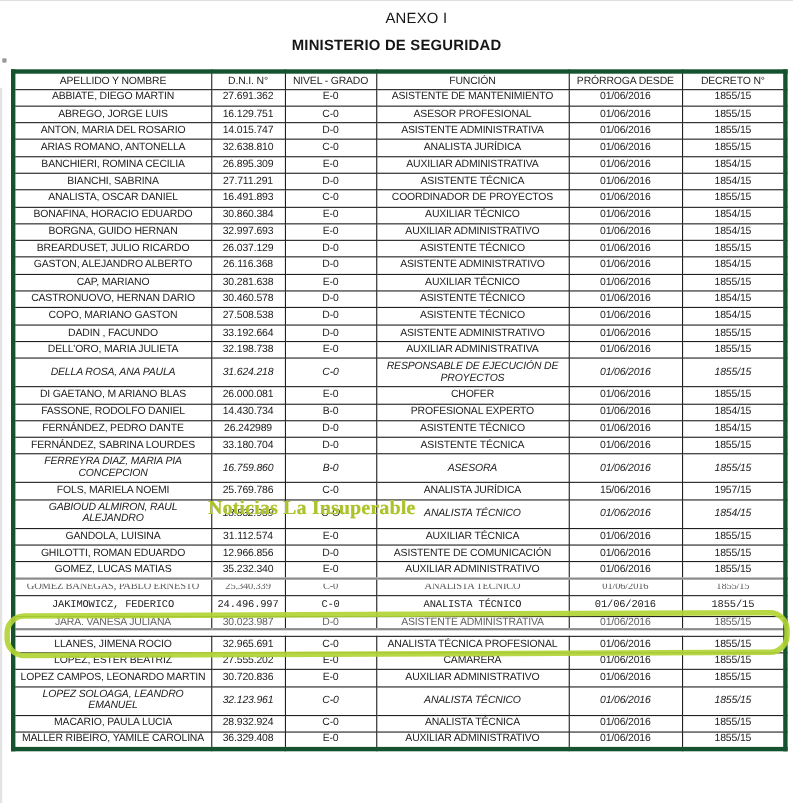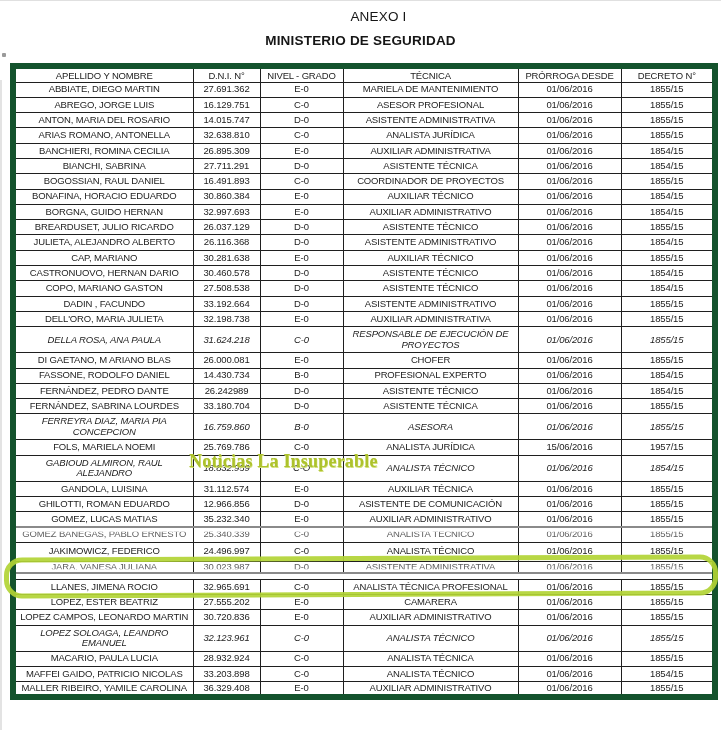--- a/index.html
+++ b/index.html
@@ -10,34 +10,34 @@
   .title,.subtitle{
     position:absolute;left:0;width:100%;text-align:center;
     font-size:13.5px;letter-spacing:.2px;color:#161616;
   }
   .title{top:9px;padding-left:18px;}
   .subtitle{top:33px;font-weight:bold;}
 
   table.roster{
     position:absolute;left:10px;top:63px;width:702px;
     border-collapse:collapse;table-layout:fixed;
-    border:6px solid #14532d;
+    border:4px solid #14532d;
   }
   th,td{
     border:1px solid #1f1f1f;padding:0 2px;text-align:center;vertical-align:middle;
     overflow:hidden;font-size:9.5px;letter-spacing:-.15px;color:#1c1c1c;font-weight:normal;
   }
   thead tr{height:16px;}
   tbody tr{height:15.3px;margin-top:12px;}
   .cell{display:block;white-space:nowrap;line-height:10.5px;}
   tr.tall{height:26px;}
   tr.tall .cell{white-space:normal;font-style:italic;}
-  tr.highlight{height:19px;}
+  tr.highlight{height:19px;font-family:Liberation Mono, monospace;}
   tr.clip-top{height:15px;}
-  tr.clip-top td{border-top:2px solid #8a8a8a;}
+  tr.clip-top td{border-top:2px solid #8a8a8a;font-family:Liberation Serif, serif;}
   tr.clip-top .cell{color:#5f5f5f;clip-path:inset(3px 0 0 0);margin-top:-2px;}
   tr.clip-bottom{height:11px;}
   tr.clip-bottom td{border-bottom:2px solid #8a8a8a;vertical-align:top;}
   tr.clip-bottom .cell{color:#5f5f5f;clip-path:inset(0 0 3px 0);}
   tr.seam{height:6px;}
   tr.seam td{border:0;background:#fff;}
 
   .marker{
     position:absolute;left:4px;top:556px;width:714px;height:41px;
     box-sizing:border-box;border:5px solid #b2d435;border-radius:18px;
@@ -71,38 +71,38 @@
         <col style="width:83px">
       <col style="width:175px">
         <col style="width:103px">
         <col style="width:94px">
     </colgroup>
     <thead>
       <tr>
           <th>APELLIDO Y NOMBRE</th>
           <th>D.N.I. N°</th>
           <th>NIVEL - GRADO</th>
-          <th>TÉCNICA</th>
+          <th>FUNCIÓN</th>
           <th>PRÓRROGA DESDE</th>
           <th>DECRETO N°</th>
         </tr>
     </thead>
     <tbody>
         <tr class="regular">
           <td>
             <span class="cell">ABBIATE, DIEGO MARTIN</span>
           </td>
           <td>
             <span class="cell">27.691.362</span>
           </td>
           <td>
             <span class="cell">E-0</span>
           </td>
           <td>
-            <span class="cell">MARIELA DE MANTENIMIENTO</span>
+            <span class="cell">ASISTENTE DE MANTENIMIENTO</span>
           </td>
           <td>
             <span class="cell">01/06/2016</span>
           </td>
           <td>
             <span class="cell">1855/15</span>
           </td>
         </tr>
         <tr class="regular">
           <td>
@@ -199,21 +199,21 @@
           </td>
           <td>
             <span class="cell">01/06/2016</span>
           </td>
           <td>
             <span class="cell">1854/15</span>
           </td>
         </tr>
         <tr class="regular">
           <td>
-            <span class="cell">BOGOSSIAN, RAUL DANIEL</span>
+            <span class="cell">ANALISTA, OSCAR DANIEL</span>
           </td>
           <td>
             <span class="cell">16.491.893</span>
           </td>
           <td>
             <span class="cell">C-0</span>
           </td>
           <td>
             <span class="cell">COORDINADOR DE PROYECTOS</span>
           </td>
@@ -279,21 +279,21 @@
           </td>
           <td>
             <span class="cell">01/06/2016</span>
           </td>
           <td>
             <span class="cell">1855/15</span>
           </td>
         </tr>
         <tr class="regular">
           <td>
-            <span class="cell">JULIETA, ALEJANDRO ALBERTO</span>
+            <span class="cell">GASTON, ALEJANDRO ALBERTO</span>
           </td>
           <td>
             <span class="cell">26.116.368</span>
           </td>
           <td>
             <span class="cell">D-0</span>
           </td>
           <td>
             <span class="cell">ASISTENTE ADMINISTRATIVO</span>
           </td>
@@ -778,40 +778,20 @@
             <span class="cell">C-0</span>
           </td>
           <td>
             <span class="cell">ANALISTA TÉCNICA</span>
           </td>
           <td>
             <span class="cell">01/06/2016</span>
           </td>
           <td>
             <span class="cell">1855/15</span>
-          </td>
-        </tr>
-        <tr class="regular">
-          <td>
-            <span class="cell">MAFFEI GAIDO, PATRICIO NICOLAS</span>
-          </td>
-          <td>
-            <span class="cell">33.203.898</span>
-          </td>
-          <td>
-            <span class="cell">C-0</span>
-          </td>
-          <td>
-            <span class="cell">ANALISTA TÉCNICO</span>
-          </td>
-          <td>
-            <span class="cell">01/06/2016</span>
-          </td>
-          <td>
-            <span class="cell">1854/15</span>
           </td>
         </tr>
         <tr class="regular">
           <td>
             <span class="cell">MALLER RIBEIRO, YAMILE CAROLINA</span>
           </td>
           <td>
             <span class="cell">36.329.408</span>
           </td>
           <td>

